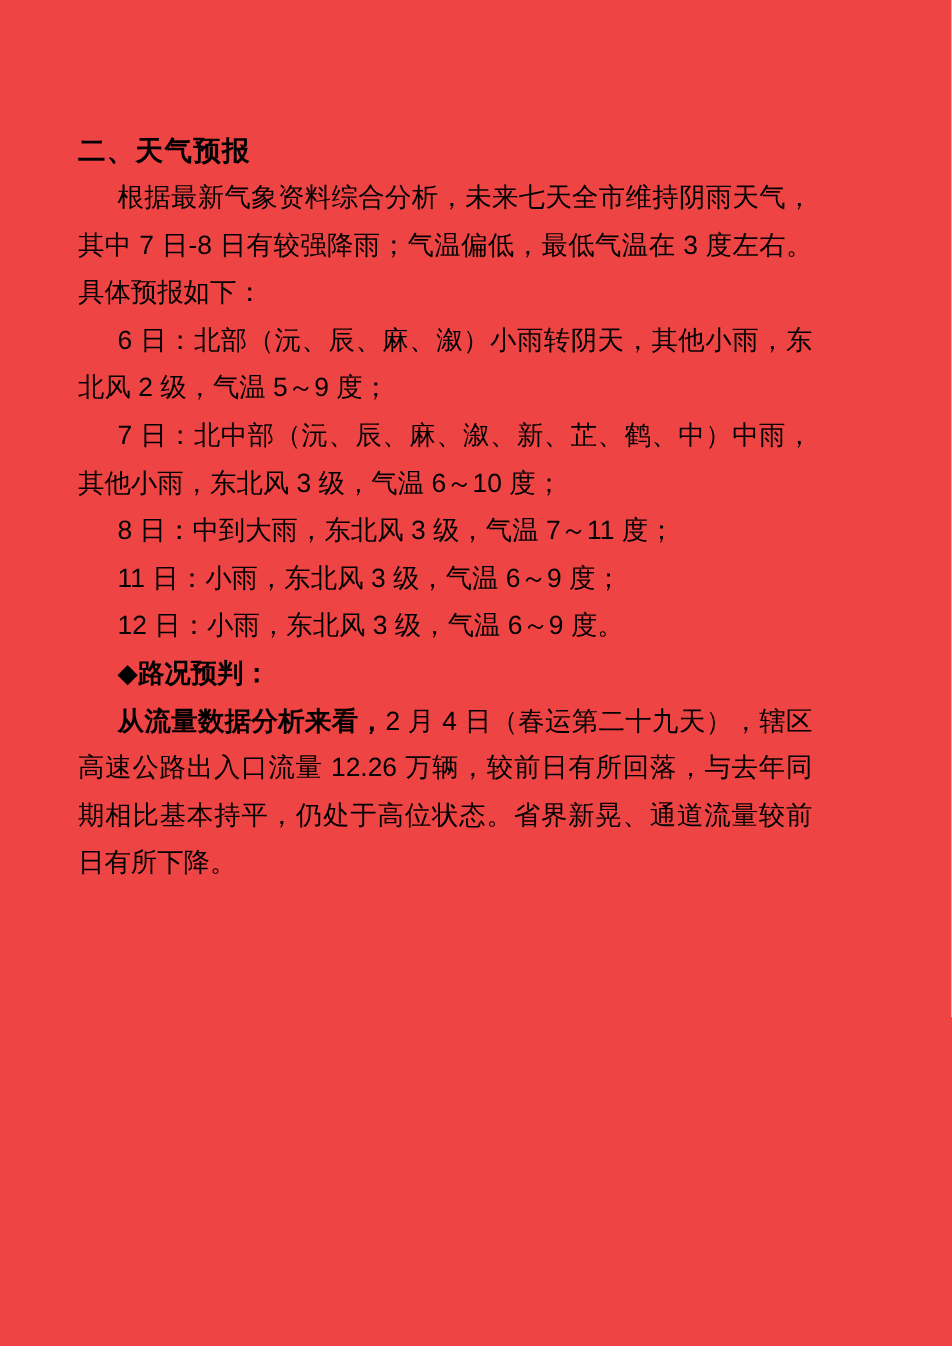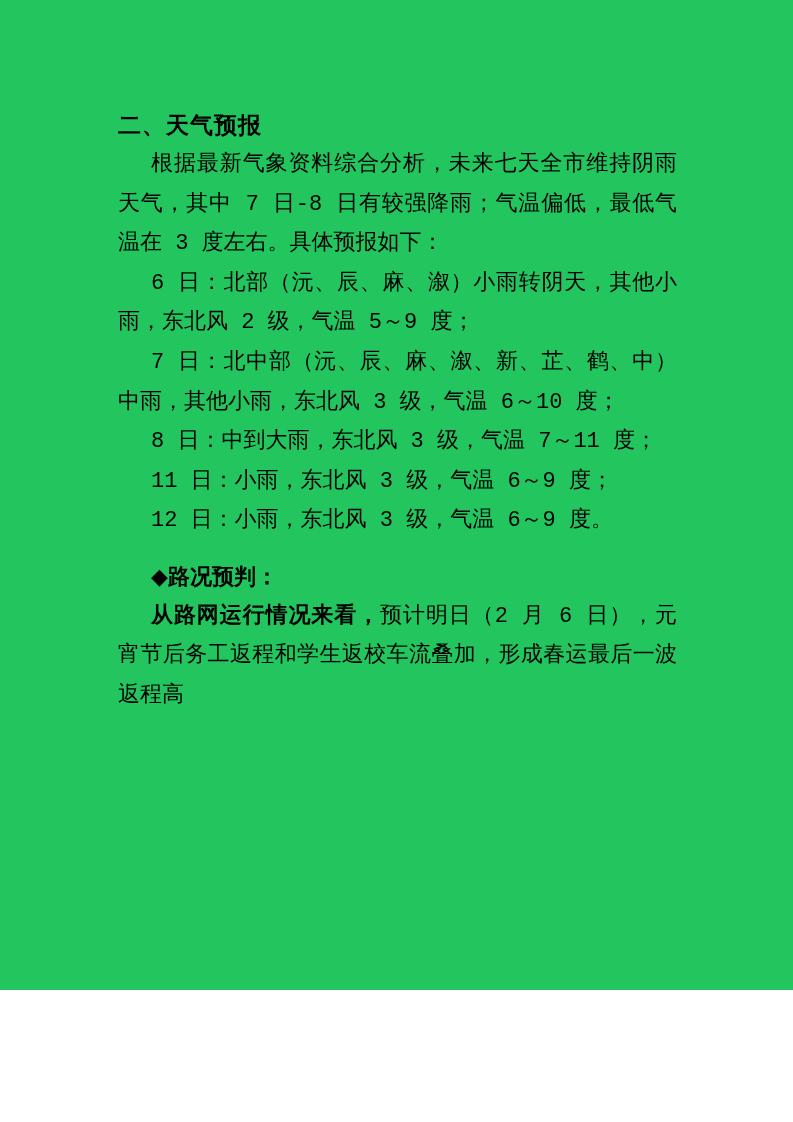--- a/index.html
+++ b/index.html
@@ -3,65 +3,64 @@
 <meta charset="utf-8">
 <style>
   html, body {
     margin: 0;
     padding: 0;
     background: #ffffff;
   }
   .doc-page {
     position: relative;
     width: 793px;
-    height: 990px;
+    height: 1122px;
     margin: 0 auto;
-    background: #22c55e;
+    background: #ef4444;
     box-sizing: border-box;
-    padding: 105px 116px 0 118px;
+    padding: 105px 116px 0 65px;
     color: #000000;
     overflow: hidden;
   }
   .section-heading {
     margin: 0;
     font-family: "Liberation Sans", "DejaVu Sans", sans-serif;
     font-weight: bold;
     font-size: 23px;
     line-height: 40px;
     letter-spacing: 1px;
     color: #000000;
   }
   .para {
     margin: 0;
-    font-family: Liberation Mono, monospace;
+    font-family: Liberation Sans, sans-serif;
     font-size: 22px;
     line-height: 39.6px;
     text-align: justify;
     text-align-last: left;
     text-indent: 33px;
     color: #000000;
     word-break: break-all;
   }
   .para.subheading {
     font-family: "Liberation Sans", "DejaVu Sans", sans-serif;
     font-weight: bold;
     text-align: left;
-    margin-top: 16px;
   }
   .run { font-weight: normal; }
   .run.bold { font-weight: bold; }
 </style>
 </head>
 <body>
 
 <div class="doc-page">
   <h1 class="section-heading">二、天气预报</h1>
   <div id="document-body">
       <p class="para"><span class="run">根据最新气象资料综合分析，未来七天全市维持阴雨天气，其中 7 日-8 日有较强降雨；气温偏低，最低气温在 3 度左右。具体预报如下：</span></p>
       <p class="para"><span class="run">6 日：北部（沅、辰、麻、溆）小雨转阴天，其他小雨，东北风 2 级，气温 5～9 度；</span></p>
       <p class="para"><span class="run">7 日：北中部（沅、辰、麻、溆、新、芷、鹤、中）中雨，其他小雨，东北风 3 级，气温 6～10 度；</span></p>
       <p class="para"><span class="run">8 日：中到大雨，东北风 3 级，气温 7～11 度；</span></p>
       <p class="para"><span class="run">11 日：小雨，东北风 3 级，气温 6～9 度；</span></p>
       <p class="para"><span class="run">12 日：小雨，东北风 3 级，气温 6～9 度。</span></p>
       <p class="para subheading"><span class="run bold">◆路况预判：</span></p>
-      <p class="para"><span class="run bold">从路网运行情况来看，</span><span class="run">预计明日（2 月 6 日），元宵节后务工返程和学生返校车流叠加，形成春运最后一波返程高</span></p>
+      <p class="para"><span class="run bold">从流量数据分析来看，</span><span class="run">2 月 4 日（春运第二十九天），辖区高速公路出入口流量 12.26 万辆，较前日有所回落，与去年同期相比基本持平，仍处于高位状态。省界新晃、通道流量较前日有所下降。</span></p>
     </div>
 </div>
 
 </body></html>

